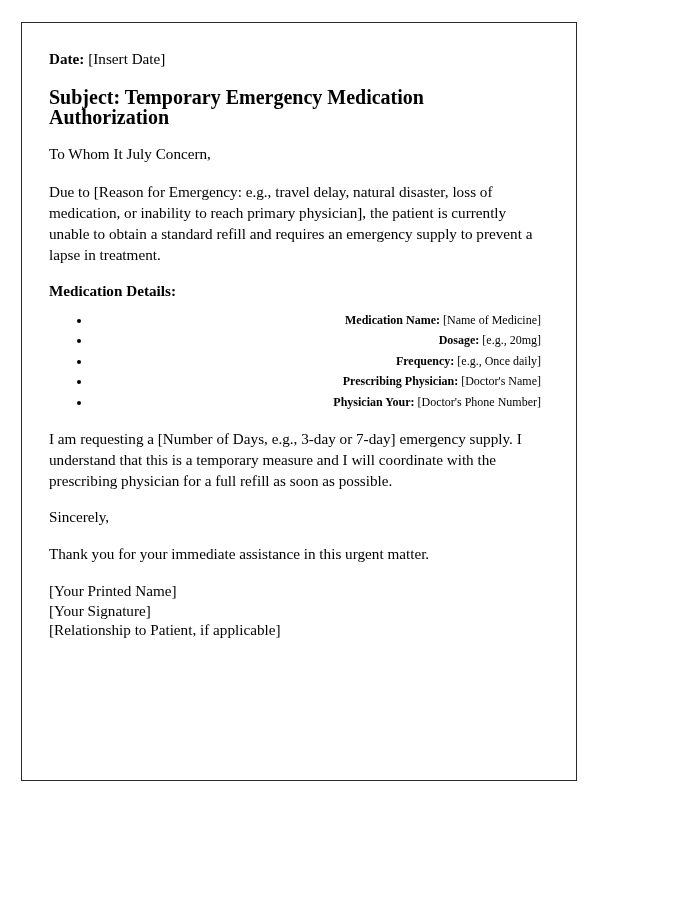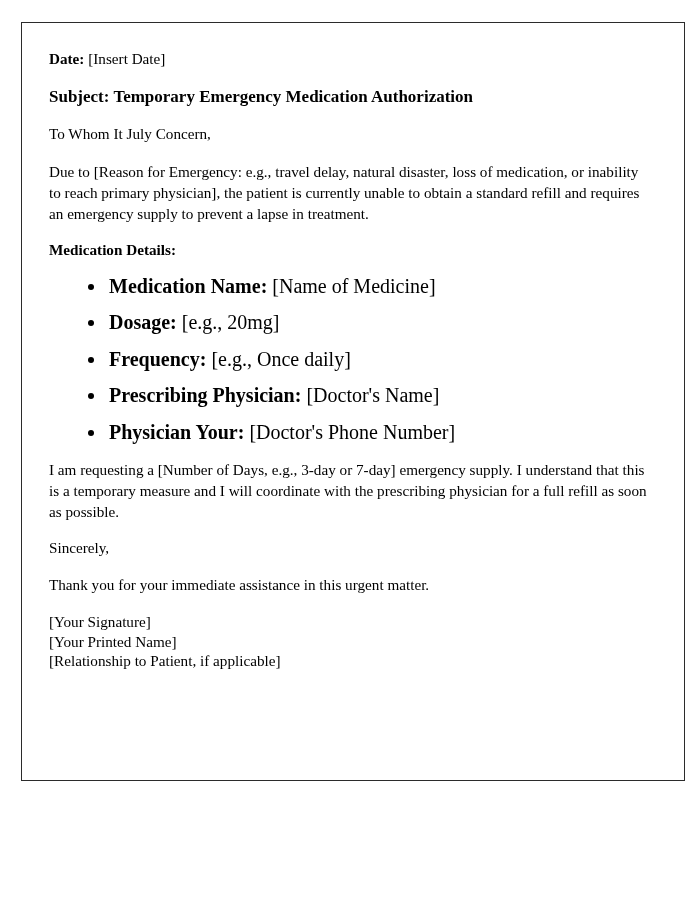--- a/index.html
+++ b/index.html
@@ -12,21 +12,21 @@
     height: 900px;
     font-family: "Liberation Serif", "DejaVu Serif", serif;
     color: #000000;
     overflow: hidden;
   }
 
   .page-frame {
     position: absolute;
     left: 21px;
     top: 22px;
-    width: 664px;
+    width: 556px;
     height: 759px;
     border: 1.5px solid #2b2b2b;
     box-sizing: border-box;
     background: #ffffff;
   }
 
   .letter-body {
     padding: 26px 34px 0 27px;
     box-sizing: border-box;
   }
@@ -53,21 +53,21 @@
 
   .spacer-date {
     margin-bottom: 18px;
   }
 
   b, .bold {
     font-weight: bold;
   }
 
   .subject {
-    font-size: 17px;
+    font-size: 20px;
     line-height: 20px;
     font-weight: bold;
     margin: 0 0 17px 0;
   }
 
   .salutation {
     font-size: 15.2px;
     line-height: 20px;
     margin: 0 0 17px 0;
   }
@@ -78,24 +78,25 @@
     font-weight: bold;
     margin: 0 0 10px 0;
   }
 
   ul.med-list {
     margin: 0 0 16px 0;
     padding-left: 41px;
     list-style-type: disc;
   }
   ul.med-list li {
-    font-size: 20px;
+    font-size: 12px;
     line-height: 19.5px;
-    margin: 17px;
+    margin: 1px;
     padding-left: 2px;
+    text-align: right;
   }
 
   .sig-block {
     margin: 0;
   }
   .sig-block .line {
     line-height: 19.5px;
   }
 
   .closing {
@@ -133,19 +134,19 @@
     </ul>
 
     <p class="para">I am requesting a [Number of Days, e.g., 3-day or 7-day] emergency supply. I understand that this is a temporary measure and I will coordinate with the prescribing physician for a full refill as soon as possible.</p>
 
 
     <p class="closing">Sincerely,</p>
 
     <p class="closing">Thank you for your immediate assistance in this urgent matter.</p>
 
     <div class="sig-block">
+      <p class="line">[Your Printed Name]</p>
       <p class="line">[Your Signature]</p>
-      <p class="line">[Your Printed Name]</p>
       <p class="line">[Relationship to Patient, if applicable]</p>
     </div>
 
   </div>
 </div>
 
 </body></html>

